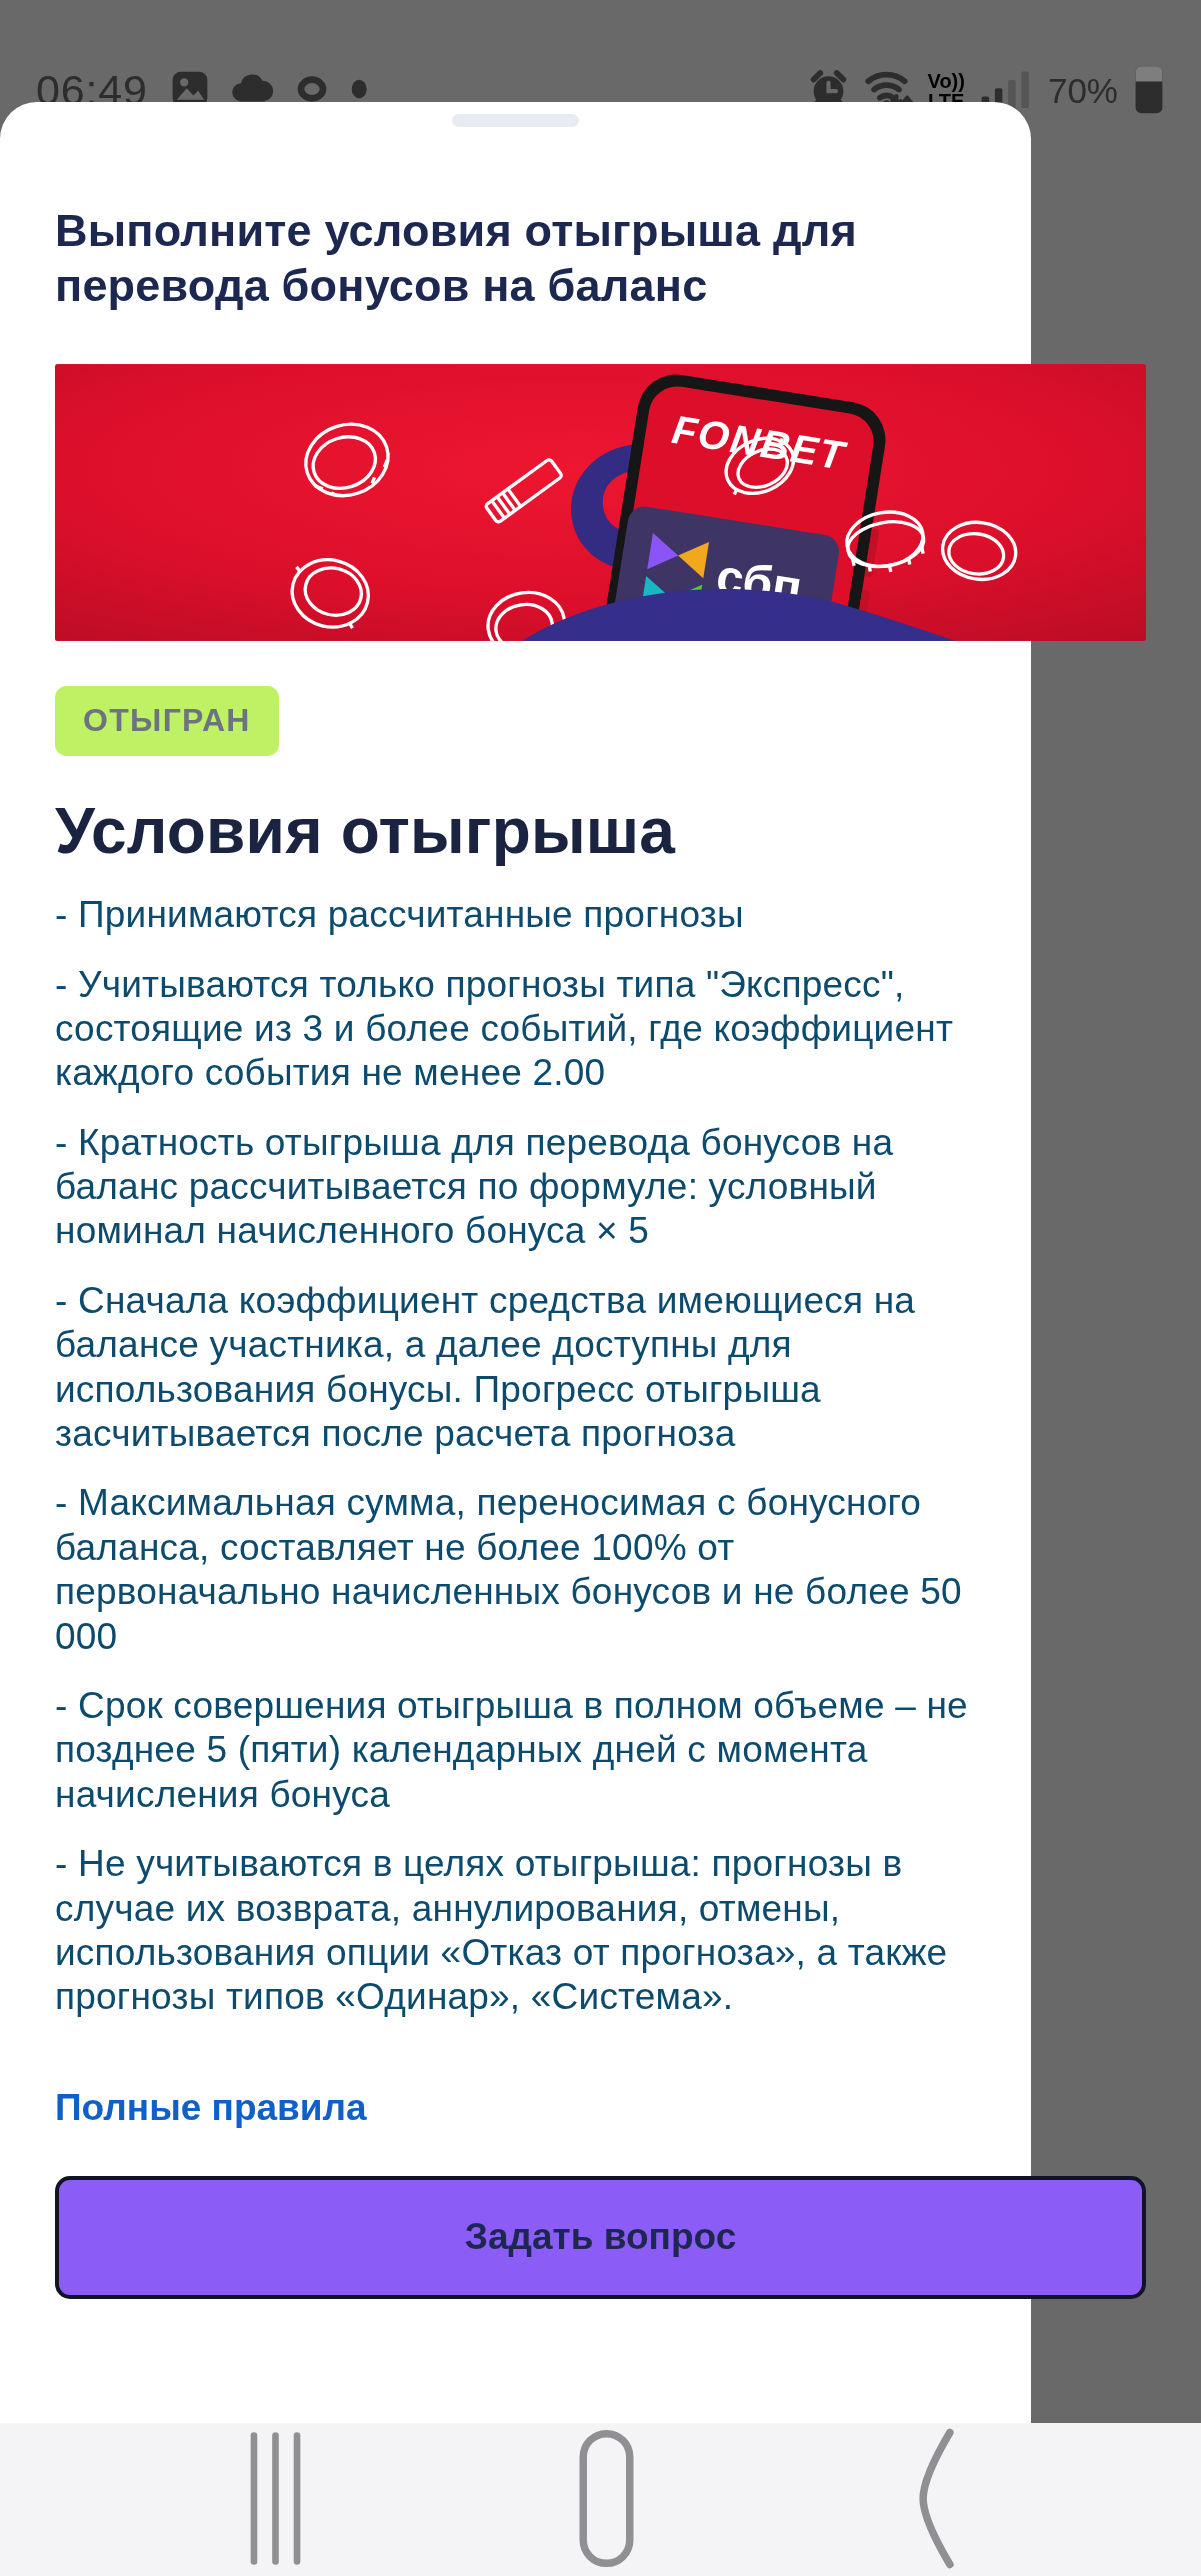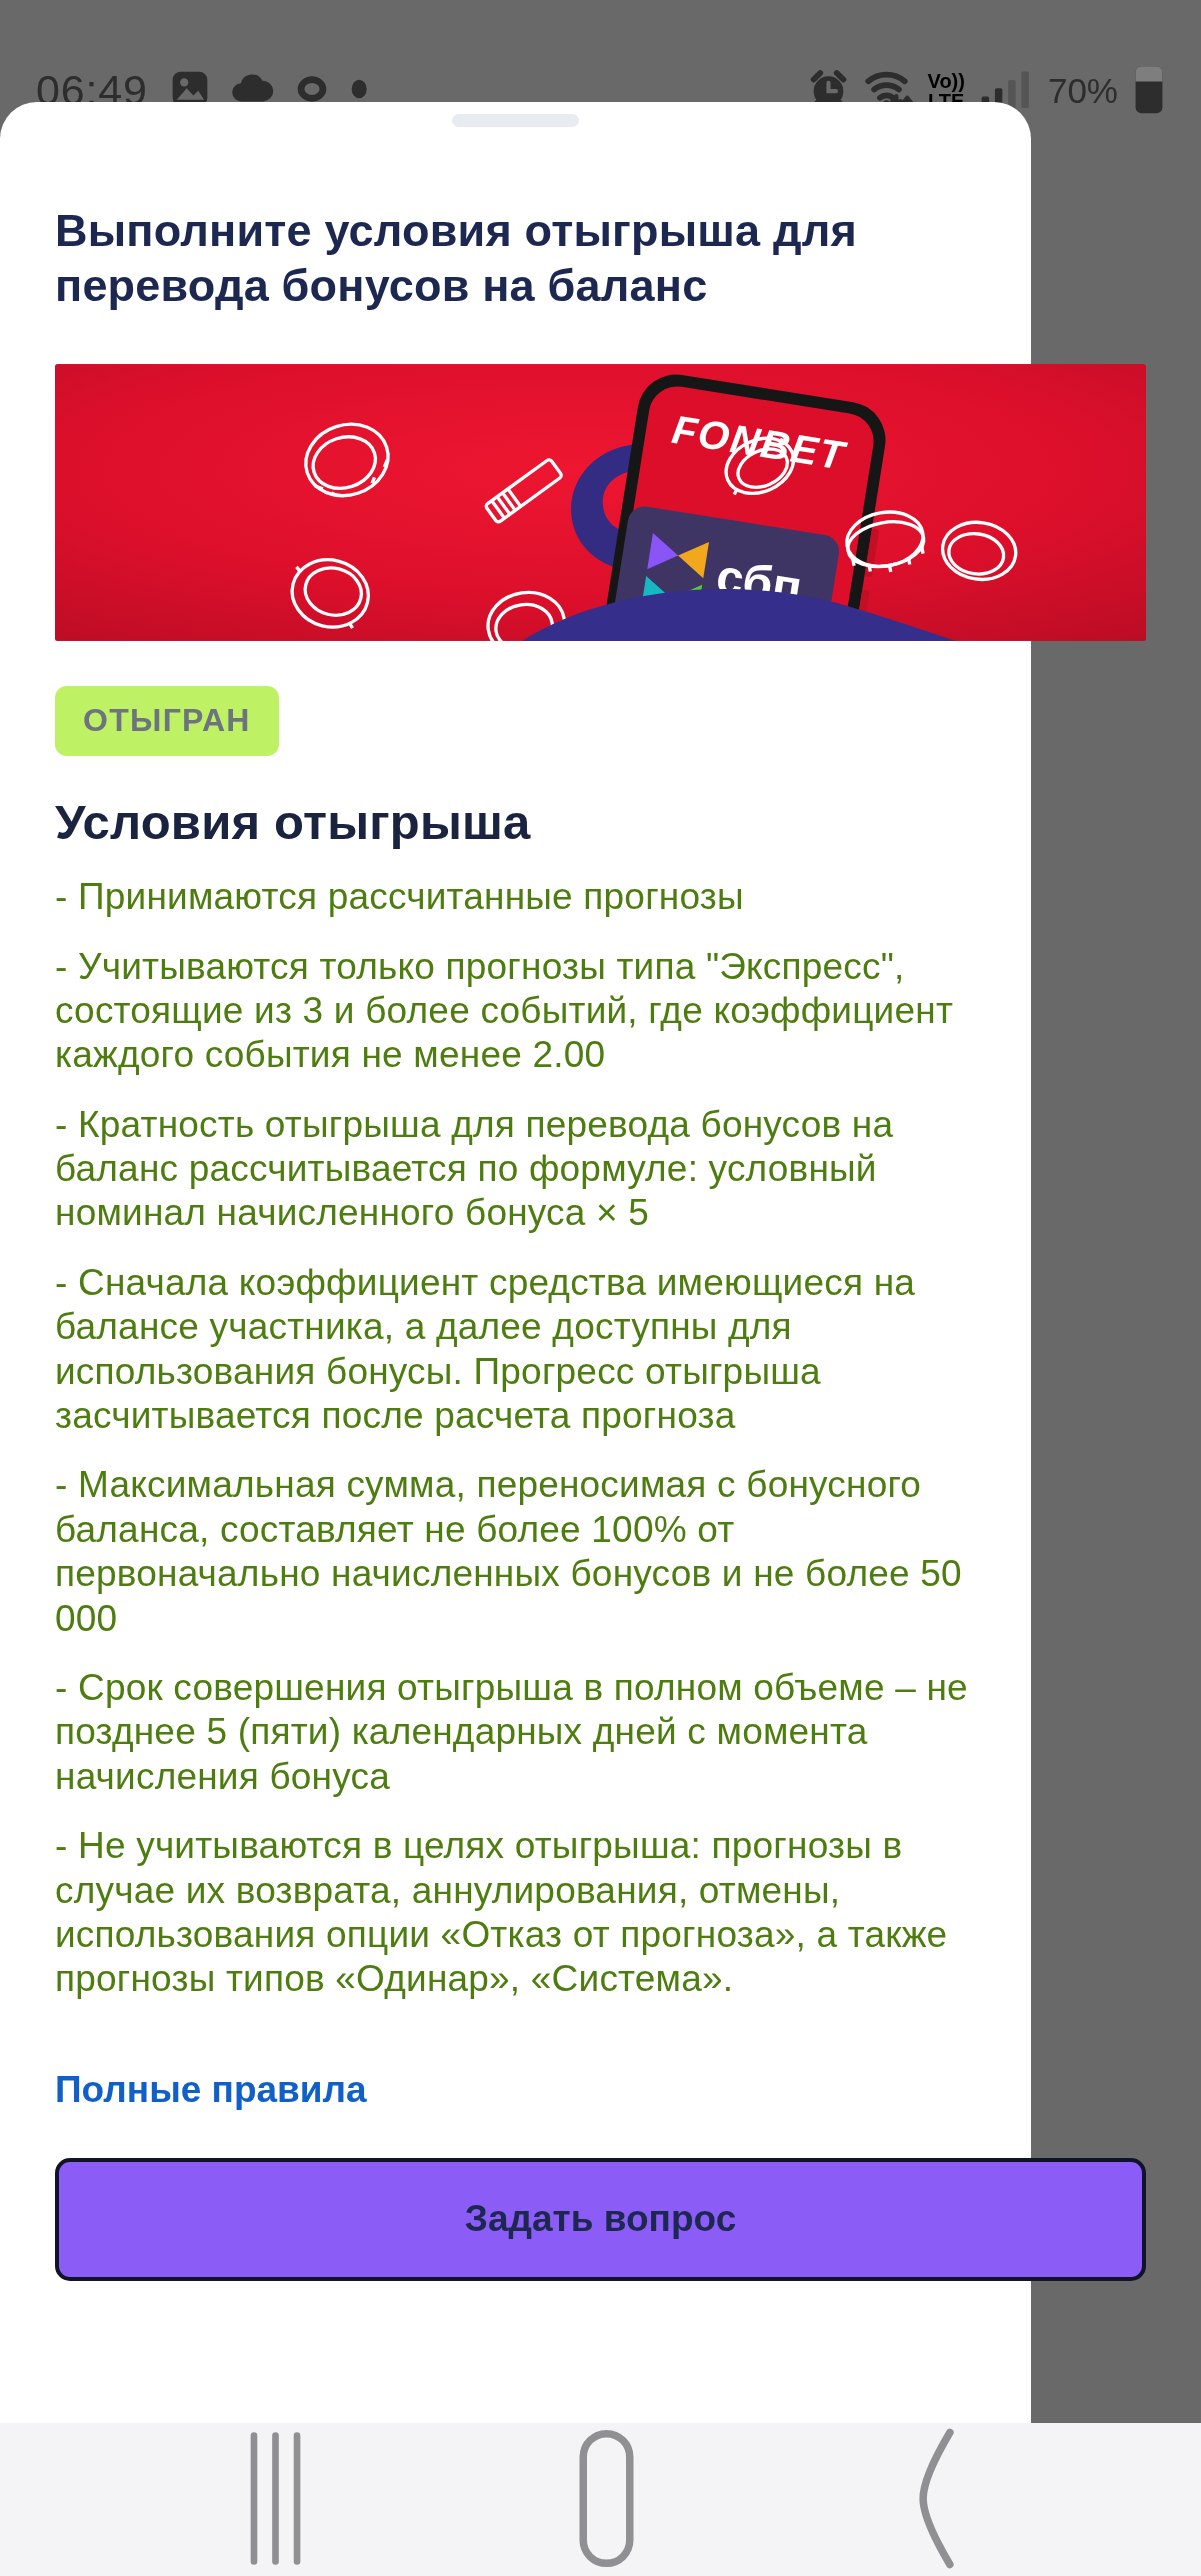--- a/index.html
+++ b/index.html
@@ -42,25 +42,25 @@
   .banner svg { display:block; }
 
   .badge {
     display:inline-block; margin-top:45px;
     background:#bef264; color:#6e7380; border-radius:11.7px;
     font-size:32px; font-weight:700; letter-spacing:1.3px;
     padding:16.7px 28px;
   }
   .cond-heading {
     margin-top:38px;
-    font-size:49px; font-weight:700; color:#1a2340; letter-spacing:0.2px;
+    font-size:64px; font-weight:700; color:#1a2340; letter-spacing:0.2px;
   }
   .conditions { margin-top:6.7px; }
   .conditions p {
-    font-size:37px; line-height:1.2; color:#4d7c0f; letter-spacing:0.2px;margin-top:25px;
+    font-size:37px; line-height:1.2; color:#0c4a6e; letter-spacing:0.2px;margin-top:25px;
   }
   .rules-link {
     display:inline-block; margin-top:67px;
     font-size:37px; font-weight:700; color:#1160c8; text-decoration:none;
   }
   .ask-btn {
     margin-top:47px; width:1091px; height:123px;
     background:#8b5cf6; border:4.2px solid #101426; border-radius:15px;
     font-family:"Liberation Sans", sans-serif;
     font-size:37px; font-weight:700; color:#1c2850;

